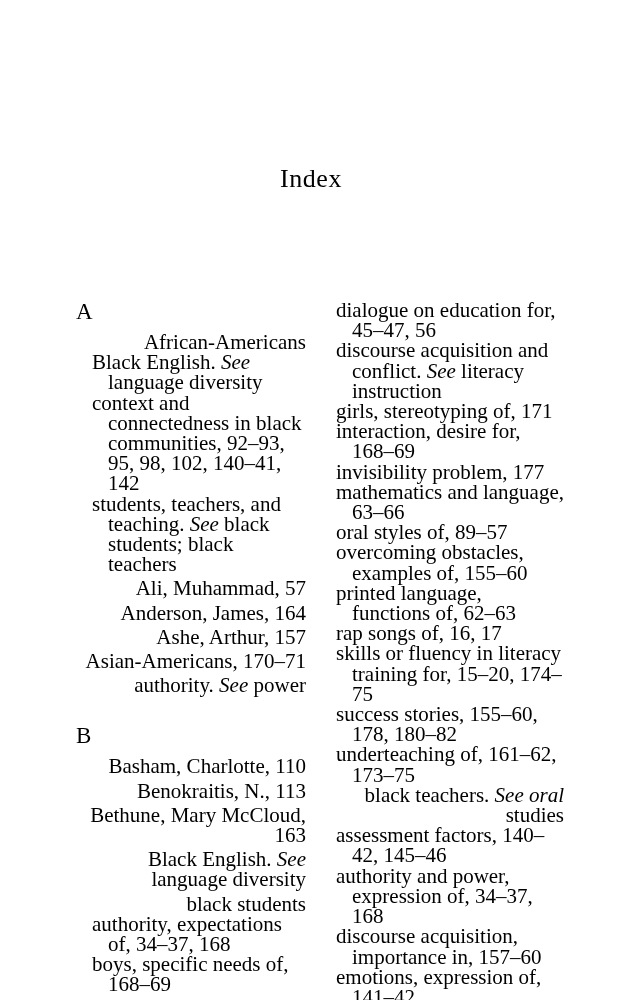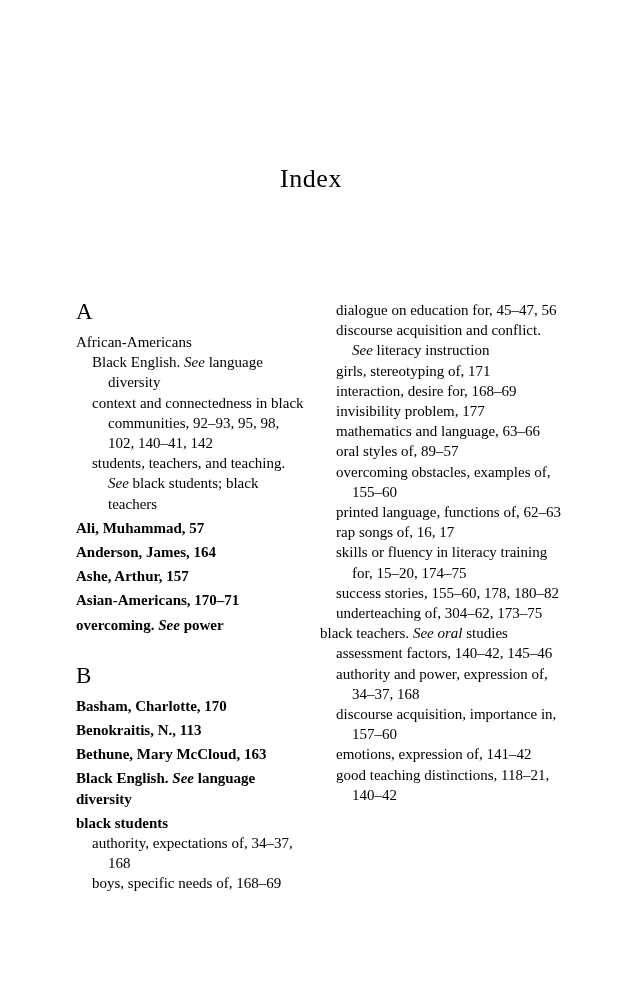--- a/index.html
+++ b/index.html
@@ -54,34 +54,35 @@
     line-height: 1;
     margin: 0 0 9px 0;
     padding: 0;
     font-weight: normal;
   }
   .section-letter.spaced-above { margin-top: 29px; }
 
   .entries { list-style: none; margin: 0; padding: 0; }
 
   .entry {
-    font-size: 15px;
+    font-size: 21px;
     line-height: 20.2px;
     margin: 0;
     padding: 0;
     text-indent: 0;
     white-space: normal;
   }
   
   .entry.lvl0 {
     padding-left: 0;
     text-indent: 0;
+    text-align: right;
   }
   
-  .entry.lvl0.loose { margin-top: 4px; font-weight: bold; }
+  .entry.lvl0.loose { margin-top: 4px; }
   .entry.lvl0.loose:first-child { margin-top: 0; }
 
   
   .entry.lvl1 {
     padding-left: 32px;
     text-indent: -16px;
   }
   .italic { font-style: italic; }
 </style>
 </head>
@@ -96,25 +97,25 @@
         <div class="section-letter">A</div>
         <ul class="entries">
           <li class="entry lvl0"><span>African-Americans</span></li>
           <li class="entry lvl1"><span>Black English. </span><span class="italic">See</span><span> language diversity</span></li>
           <li class="entry lvl1"><span>context and connectedness in black communities, 92–93, 95, 98, 102, 140–41, 142</span></li>
           <li class="entry lvl1"><span>students, teachers, and teaching. </span><span class="italic">See</span><span> black students; black teachers</span></li>
           <li class="entry lvl0 loose"><span>Ali, Muhammad, 57</span></li>
           <li class="entry lvl0 loose"><span>Anderson, James, 164</span></li>
           <li class="entry lvl0 loose"><span>Ashe, Arthur, 157</span></li>
           <li class="entry lvl0 loose"><span>Asian-Americans, 170–71</span></li>
-          <li class="entry lvl0 loose"><span>overcoming. </span><span class="italic">See</span><span> power</span></li>
+          <li class="entry lvl0 loose"><span>authority. </span><span class="italic">See</span><span> power</span></li>
         </ul>
         <div class="section-letter spaced-above">B</div>
         <ul class="entries">
-          <li class="entry lvl0 loose"><span>Basham, Charlotte, 170</span></li>
+          <li class="entry lvl0 loose"><span>Basham, Charlotte, 110</span></li>
           <li class="entry lvl0 loose"><span>Benokraitis, N., 113</span></li>
           <li class="entry lvl0 loose"><span>Bethune, Mary McCloud, 163</span></li>
           <li class="entry lvl0 loose"><span>Black English. </span><span class="italic">See</span><span> language diversity</span></li>
           <li class="entry lvl0 loose"><span>black students</span></li>
           <li class="entry lvl1"><span>authority, expectations of, 34–37, 168</span></li>
           <li class="entry lvl1"><span>boys, specific needs of, 168–69</span></li>
         </ul>
       </div>
     <div class="column right">
         <ul class="entries">
@@ -123,21 +124,21 @@
           <li class="entry lvl1"><span>girls, stereotyping of, 171</span></li>
           <li class="entry lvl1"><span>interaction, desire for, 168–69</span></li>
           <li class="entry lvl1"><span>invisibility problem, 177</span></li>
           <li class="entry lvl1"><span>mathematics and language, 63–66</span></li>
           <li class="entry lvl1"><span>oral styles of, 89–57</span></li>
           <li class="entry lvl1"><span>overcoming obstacles, examples of, 155–60</span></li>
           <li class="entry lvl1"><span>printed language, functions of, 62–63</span></li>
           <li class="entry lvl1"><span>rap songs of, 16, 17</span></li>
           <li class="entry lvl1"><span>skills or fluency in literacy training for, 15–20, 174–75</span></li>
           <li class="entry lvl1"><span>success stories, 155–60, 178, 180–82</span></li>
-          <li class="entry lvl1"><span>underteaching of, 304–62, 173–75</span></li>
+          <li class="entry lvl1"><span>underteaching of, 161–62, 173–75</span></li>
           <li class="entry lvl0"><span>black teachers. </span><span class="italic">See oral</span><span> studies</span></li>
           <li class="entry lvl1"><span>assessment factors, 140–42, 145–46</span></li>
           <li class="entry lvl1"><span>authority and power, expression of, 34–37, 168</span></li>
           <li class="entry lvl1"><span>discourse acquisition, importance in, 157–60</span></li>
           <li class="entry lvl1"><span>emotions, expression of, 141–42</span></li>
           <li class="entry lvl1"><span>good teaching distinctions, 118–21, 140–42</span></li>
         </ul>
       </div>
   </div>
 

